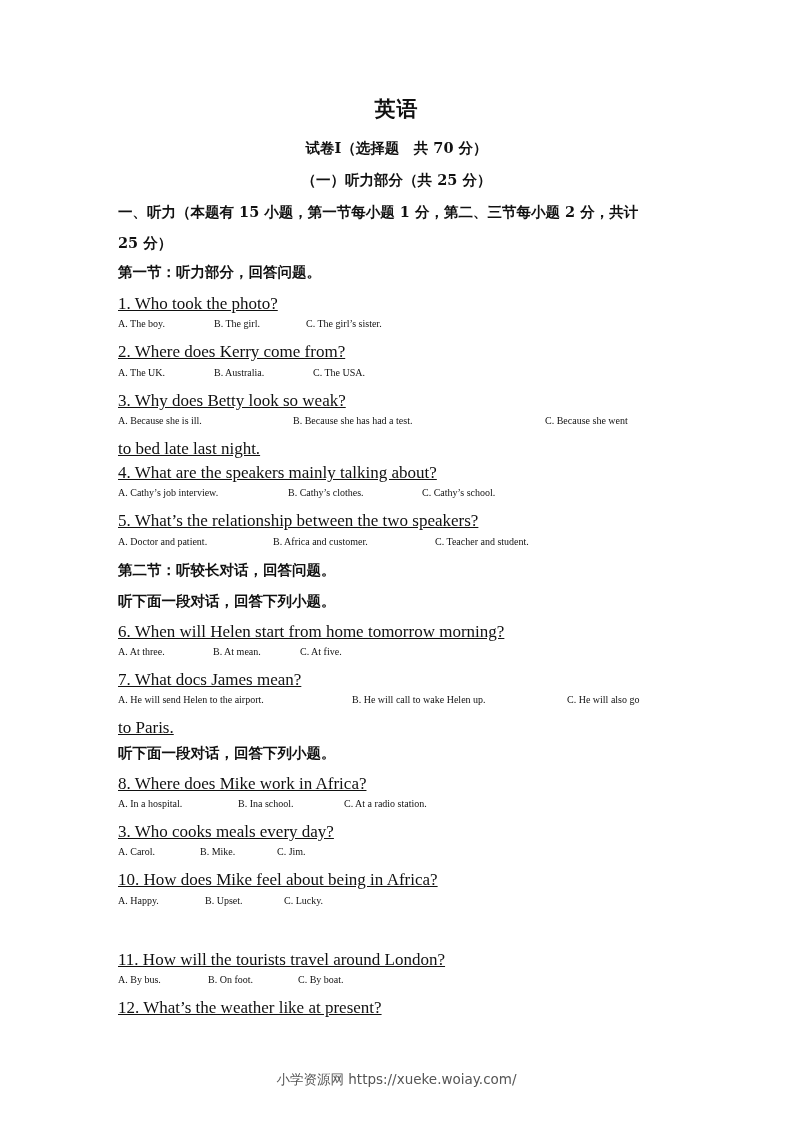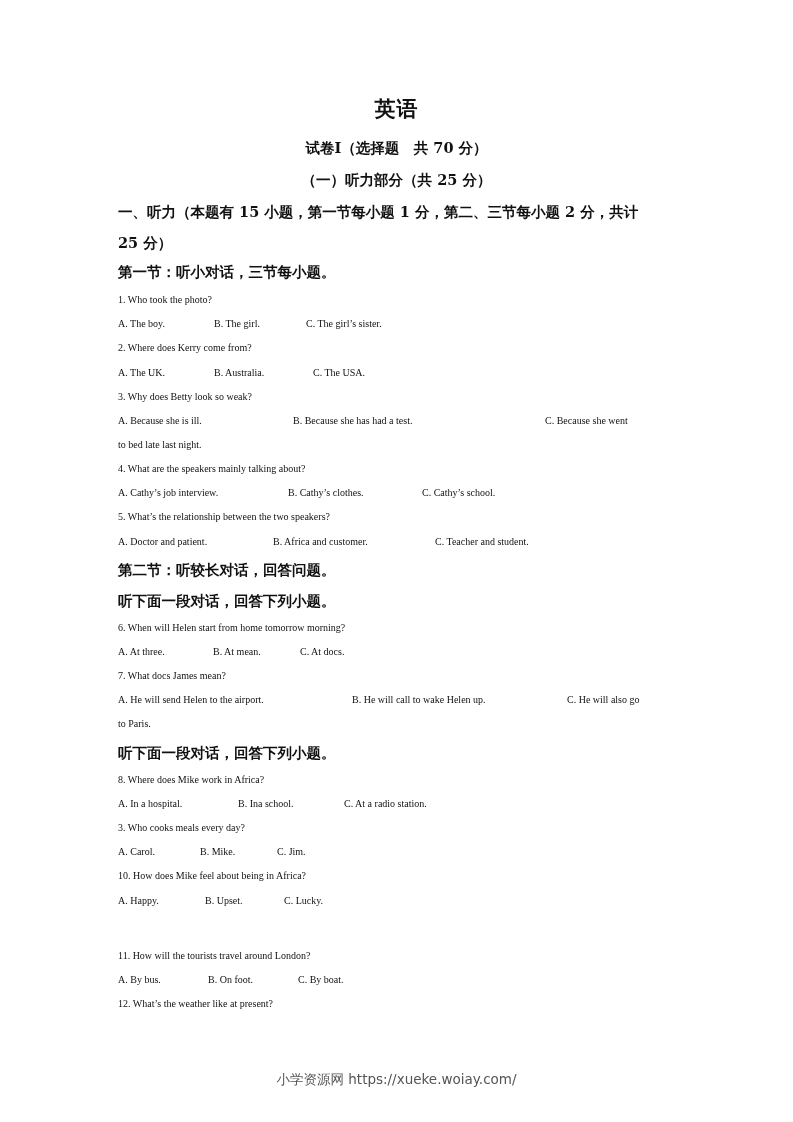--- a/index.html
+++ b/index.html
@@ -4,38 +4,38 @@
 <style>
   html, body { margin: 0; padding: 0; background: #ffffff; }
   body { width: 793px; height: 1122px; position: relative; overflow: hidden; color: #111; }
   .page { position: absolute; left: 0; top: 0; width: 793px; height: 918px; background: #fff; }
   .title { position: absolute; left: 0; width: 793px; text-align: center; top: 95px;
            font-family: "DejaVu Serif", serif; font-weight: bold; font-size: 21px; letter-spacing: 1px; }
   .sub { position: absolute; left: 0; width: 793px; text-align: center;
          font-family: "DejaVu Serif", serif; font-weight: bold; font-size: 14.5px; }
   .heading { position: absolute; left: 118px; font-family: "DejaVu Serif", serif;
              font-weight: bold; font-size: 14.5px; white-space: nowrap; }
-  .q { position: absolute; left: 118px; font-family: "Liberation Serif", serif; font-size: 10px;
-       white-space: nowrap; }
+  .q { position: absolute; left: 118px; font-family: "Liberation Serif", serif; font-size: 17px;
+       white-space: nowrap; text-decoration: underline; }
   .opt { position: absolute; font-family: "Liberation Serif", serif; font-size: 10px; white-space: nowrap; }
   .footer { position: absolute; left: 0; width: 793px; text-align: center; top: 1071px;
             font-family: "DejaVu Sans", sans-serif; font-size: 13.5px; color: #555; }
 </style>
 </head>
 <body>
 
 <div class="page">
 
   <div class="title">英语</div>
   <div class="sub" style="top:139px">试卷Ⅰ（选择题　共 70 分）</div>
   <div class="sub" style="top:171px">（一）听力部分（共 25 分）</div>
   <div class="heading" style="top:203px">一、听力（本题有 15 小题，第一节每小题 1 分，第二、三节每小题 2 分，共计</div>
   <div class="heading" style="top:234px">25 分）</div>
 
-  <div class="heading" style="top:263px">第一节：听小对话，三节每小题。</div>
+  <div class="heading" style="top:263px">第一节：听力部分，回答问题。</div>
 
   <div class="q" style="top:294px">1. Who took the photo?</div>
   <div class="opt" style="left:118px;top:318px">A. The boy.</div>
   <div class="opt" style="left:214px;top:318px">B. The girl.</div>
   <div class="opt" style="left:306px;top:318px">C. The girl’s sister.</div>
 
   <div class="q" style="top:342px">2. Where does Kerry come from?</div>
   <div class="opt" style="left:118px;top:367px">A. The UK.</div>
   <div class="opt" style="left:214px;top:367px">B. Australia.</div>
   <div class="opt" style="left:313px;top:367px">C. The USA.</div>
@@ -55,21 +55,21 @@
   <div class="opt" style="left:118px;top:536px">A. Doctor and patient.</div>
   <div class="opt" style="left:273px;top:536px">B. Africa and customer.</div>
   <div class="opt" style="left:435px;top:536px">C. Teacher and student.</div>
 
   <div class="heading" style="top:561px">第二节：听较长对话，回答问题。</div>
   <div class="heading" style="top:592px">听下面一段对话，回答下列小题。</div>
 
   <div class="q" style="top:622px">6. When will Helen start from home tomorrow morning?</div>
   <div class="opt" style="left:118px;top:646px">A. At three.</div>
   <div class="opt" style="left:213px;top:646px">B. At mean.</div>
-  <div class="opt" style="left:300px;top:646px">C. At docs.</div>
+  <div class="opt" style="left:300px;top:646px">C. At five.</div>
 
   <div class="q" style="top:670px">7. What docs James mean?</div>
   <div class="opt" style="left:118px;top:694px">A. He will send Helen to the airport.</div>
   <div class="opt" style="left:352px;top:694px">B. He will call to wake Helen up.</div>
   <div class="opt" style="left:567px;top:694px">C. He will also go</div>
   <div class="q" style="top:718px">to Paris.</div>
 
   <div class="heading" style="top:744px">听下面一段对话，回答下列小题。</div>
 
   <div class="q" style="top:774px">8. Where does Mike work in Africa?</div>

